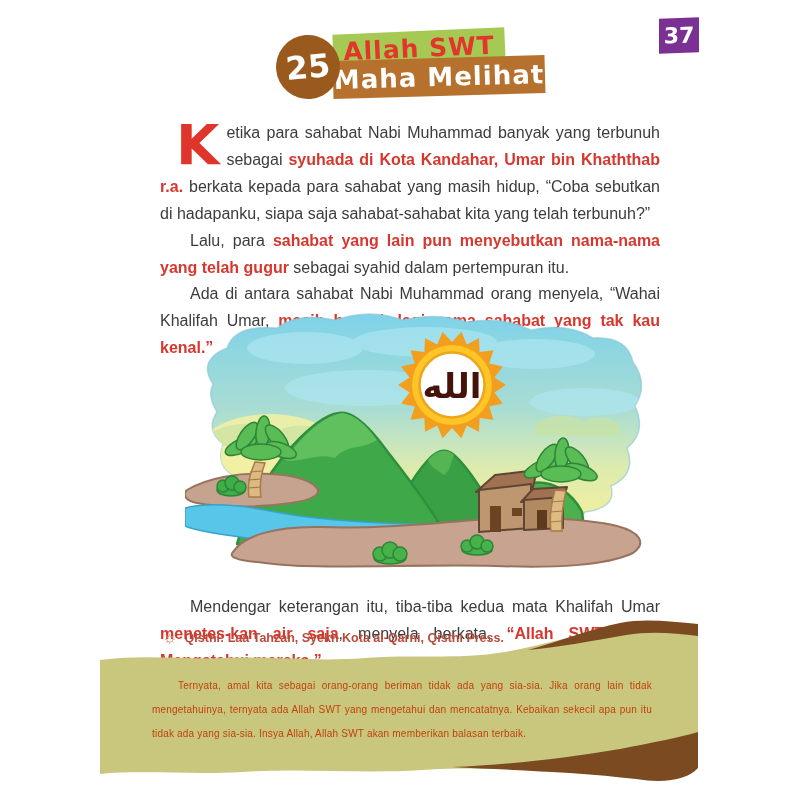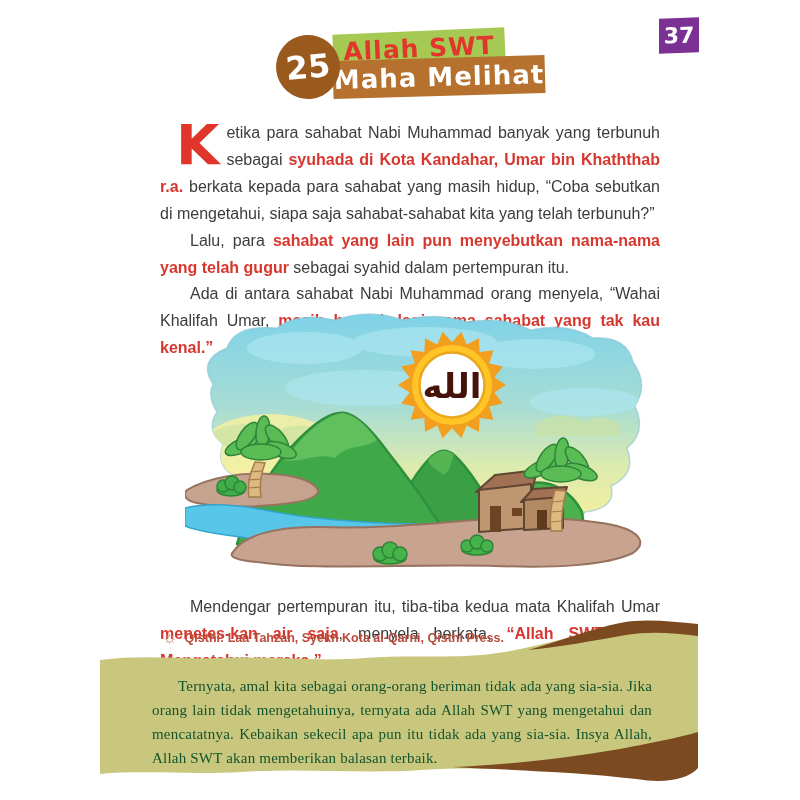--- a/index.html
+++ b/index.html
@@ -58,42 +58,42 @@
     left:162px;top:629px;font-size:12.5px;font-weight:bold;color:#B94B3B;
     display:flex;align-items:center;gap:7px;z-index:4;
   }
   .source-line .book{}
   .source-sun{color:#D08A72;font-size:17px;font-weight:normal;line-height:1;}
 
   
   .illus{left:185px;top:312px;width:460px;height:260px;}
   .moralbox{left:100px;top:616px;width:600px;height:180px;}
   .moral-text{
-    left:152px;top:674px;width:500px;font-size:15px;line-height:24px;
-    color:#14532d;text-align:justify;text-indent:26px;letter-spacing:0.2px;
-    z-index:5;font-family:Liberation Serif, serif;
+    left:152px;top:674px;width:500px;font-size:10px;line-height:24px;
+    color:#c2410c;text-align:justify;text-indent:26px;letter-spacing:0.2px;
+    z-index:5;font-family:Liberation Sans, sans-serif;
   }
 </style>
 </head>
 <body>
 
 <div class="abs page-badge">37</div>
 
 <div class="abs banner-green">
   <span>Allah SWT</span>
 </div>
 <div class="abs banner-brown">
   <span>Maha Melihat</span>
 </div>
 <div class="abs lesson-circle">
   <span>25</span>
 </div>
 
 <p id="p1" class="abs para">
-  <span class="dropcap">K</span><span>etika para sahabat Nabi Muhammad banyak yang terbunuh sebagai </span><span class="red">syuhada di Kota Kandahar, Umar bin Khaththab r.a.</span><span> berkata kepada para sahabat yang masih hidup, “Coba sebutkan di mengetahui, siapa saja sahabat-sahabat kita yang telah terbunuh?”</span>
+  <span class="dropcap">K</span><span>etika para sahabat Nabi Muhammad banyak yang terbunuh sebagai </span><span class="red">syuhada di Kota Kandahar, Umar bin Khaththab r.a.</span><span> berkata kepada para sahabat yang masih hidup, “Coba sebutkan di hadapanku, siapa saja sahabat-sahabat kita yang telah terbunuh?”</span>
 </p>
 
 <p id="p2" class="abs para indent">
   <span>Lalu, para </span><span class="red">sahabat yang lain pun menyebutkan nama-nama yang telah gugur</span><span> sebagai syahid dalam pertempuran itu.</span>
 </p>
 
 <p id="p3" class="abs para indent">
   <span>Ada di antara sahabat Nabi Muhammad orang menyela, “Wahai Khalifah Umar, </span><span class="red">masih banyak lagi nama sahabat yang tak kau kenal.”</span>
 </p>
 
@@ -195,21 +195,21 @@
       <circle cx="205" cy="238" r="8"></circle>
       <circle cx="215" cy="242" r="7"></circle>
     <ellipse cx="292" cy="238" rx="15" ry="5"></ellipse>
     <circle cx="282" cy="234" r="6"></circle>
       <circle cx="292" cy="230" r="7"></circle>
       <circle cx="302" cy="234" r="6"></circle>
   </g>
 </svg>
 
 <p id="p4" class="abs para indent">
-  <span>Mendengar pertempuran itu, tiba-tiba kedua mata Khalifah Umar </span><span class="red">menetes-kan air saja</span><span>, menyela berkata, </span><span class="red">“Allah SWT Maha Mengetahui mereka.”</span>
+  <span>Mendengar keterangan itu, tiba-tiba kedua mata Khalifah Umar </span><span class="red">menetes-kan air saja</span><span>, menyela berkata, </span><span class="red">“Allah SWT Maha Mengetahui mereka.”</span>
 </p>
 
 <div class="abs source-line">
   <span class="source-sun">☼</span>
   <span><span>Qisthi: </span><span class="book">Laa Tahzan</span><span>, Syekh Kota al-Qarni, Qisthi Press.</span></span>
 </div>
 
 <svg class="abs moralbox" viewBox="0 0 600 180">
   <path d="M 0 44 C 45 38 85 44 125 42 C 175 40 215 46 265 42 C 315 38 355 44 405 36 C 445 29 485 16 522 10 C 548 6 575 9 598 11 L 598 152 C 560 148 532 154 492 152 C 432 156 382 150 322 154 C 262 158 202 152 142 156 C 92 159 42 154 0 158 Z" fill="#C9C77E"></path>
   <path d="M 428 34 C 458 26 490 13 520 7 C 546 2 572 6 598 8 L 598 20 C 574 17 550 15 526 19 C 492 25 460 31 428 34 Z" fill="#7C4A21"></path>

